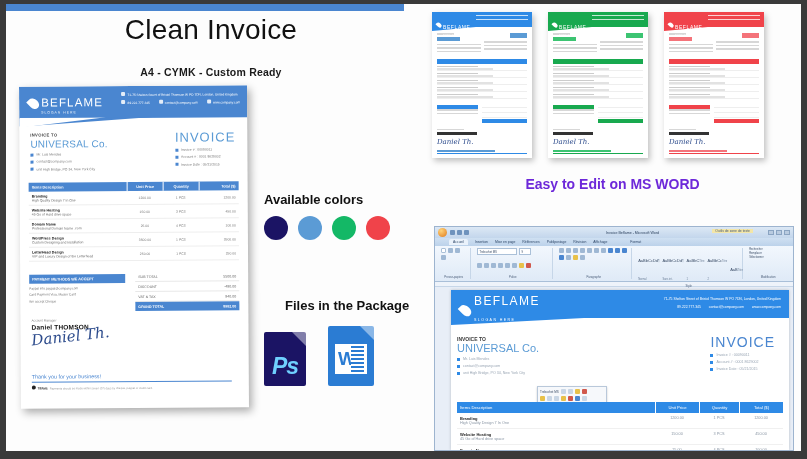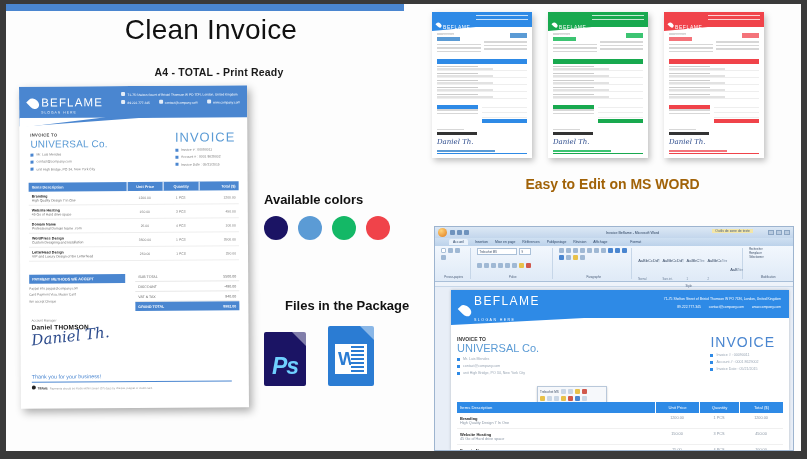--- a/index.html
+++ b/index.html
@@ -16,21 +16,21 @@
     background: #fdfdfd;
     overflow: hidden;
   }
   .topbar {
     position: absolute; left: 0; top: 0;
     width: 398px; height: 7px;
     background: #4a86d0;
   }
 
   
-  .left { position: absolute; left: 0; top: 0; width: 410px; height: 325px; padding-left: 8px; }
+  .left { position: absolute; left: 0; top: 0; width: 410px; height: 325px; }
   .title {
     position: absolute; left: 0; top: 10px; width: 410px;
     text-align: center; font-size: 28px; font-weight: 400;
     color: #111; letter-spacing: .2px;
   }
   .sub1, .sub2 {
     position: absolute; width: 410px; text-align: center;
     font-size: 10.5px; font-weight: bold; color: #1a1a1a;
     letter-spacing: .2px;
   }
@@ -167,21 +167,21 @@
   .t-payl { width: 46%; }
   .t-payh { height: 4px; }
   .t-totr { height: 3.4px; border-bottom: .5px solid #eee; margin-bottom: 1.2px; }
   .t-g { height: 4px; }
   .t-sig { margin: 6px 5px 0; }
   .t-sn { height: 2.4px; width: 44%; background: #333; margin-bottom: 3px; }
   .t-sm2 { font-family: "DejaVu Serif", serif; font-size: 7px; color: #2b4a8b; font-style: italic; }
   .t-thx { margin: 4px 5px 0; height: 2px; width: 58%; }
   .t-line { margin: 1.5px 5px 0; height: .8px; }
 
-  .h2r { position: absolute; left: 0; top: 172px; width: 377px; text-align: center; font-size: 14px; font-weight: bold; color: #a16207; }
+  .h2r { position: absolute; left: 0; top: 172px; width: 377px; text-align: center; font-size: 14px; font-weight: bold; color: #6d28d9; }
 
   
   .word {
     position: absolute; left: 10px; top: 222px; width: 360px; height: 225px;
     background: #e8eef7; border: 1px solid #9db4cf; overflow: hidden;
   }
   .w-title { height: 11px; background: linear-gradient(#dce8f5,#c3d6ec); display: flex; align-items: center; font-size: 3.6px; color: #2a3f5c; padding: 0 3px; position: relative; }
   .w-orb { width: 9px; height: 9px; border-radius: 50%; background: radial-gradient(circle at 35% 30%, #ffd37a, #e07b1c); margin-right: 3px; }
   .w-qat { display: flex; gap: 2px; margin-right: 6px; }
   .w-qat i { width: 5px; height: 5px; background: #6f93bd; border-radius: 1px; }
@@ -243,21 +243,21 @@
   .w-float .fr span { color: #3a4c66; font-size: 3px; }
 </style>
 </head>
 <body>
 
 <div class="frame">
   <div class="topbar"></div>
 
   <div class="left">
     <div class="title">Clean Invoice</div>
-    <div class="sub2">A4 - TOTAL - Print Ready</div>
+    <div class="sub2">A4 - CYMK - Custom Ready</div>
 
     <div class="paper">
       <div class="p-head">
         <div class="notch"></div>
         <div class="logo">
           <span class="drop"></span>
           <span class="logo-txt">
             <span class="logo-name">BEFLAME</span>
             <span class="logo-slog" style="display:block">SLOGAN HERE</span>
           </span>

